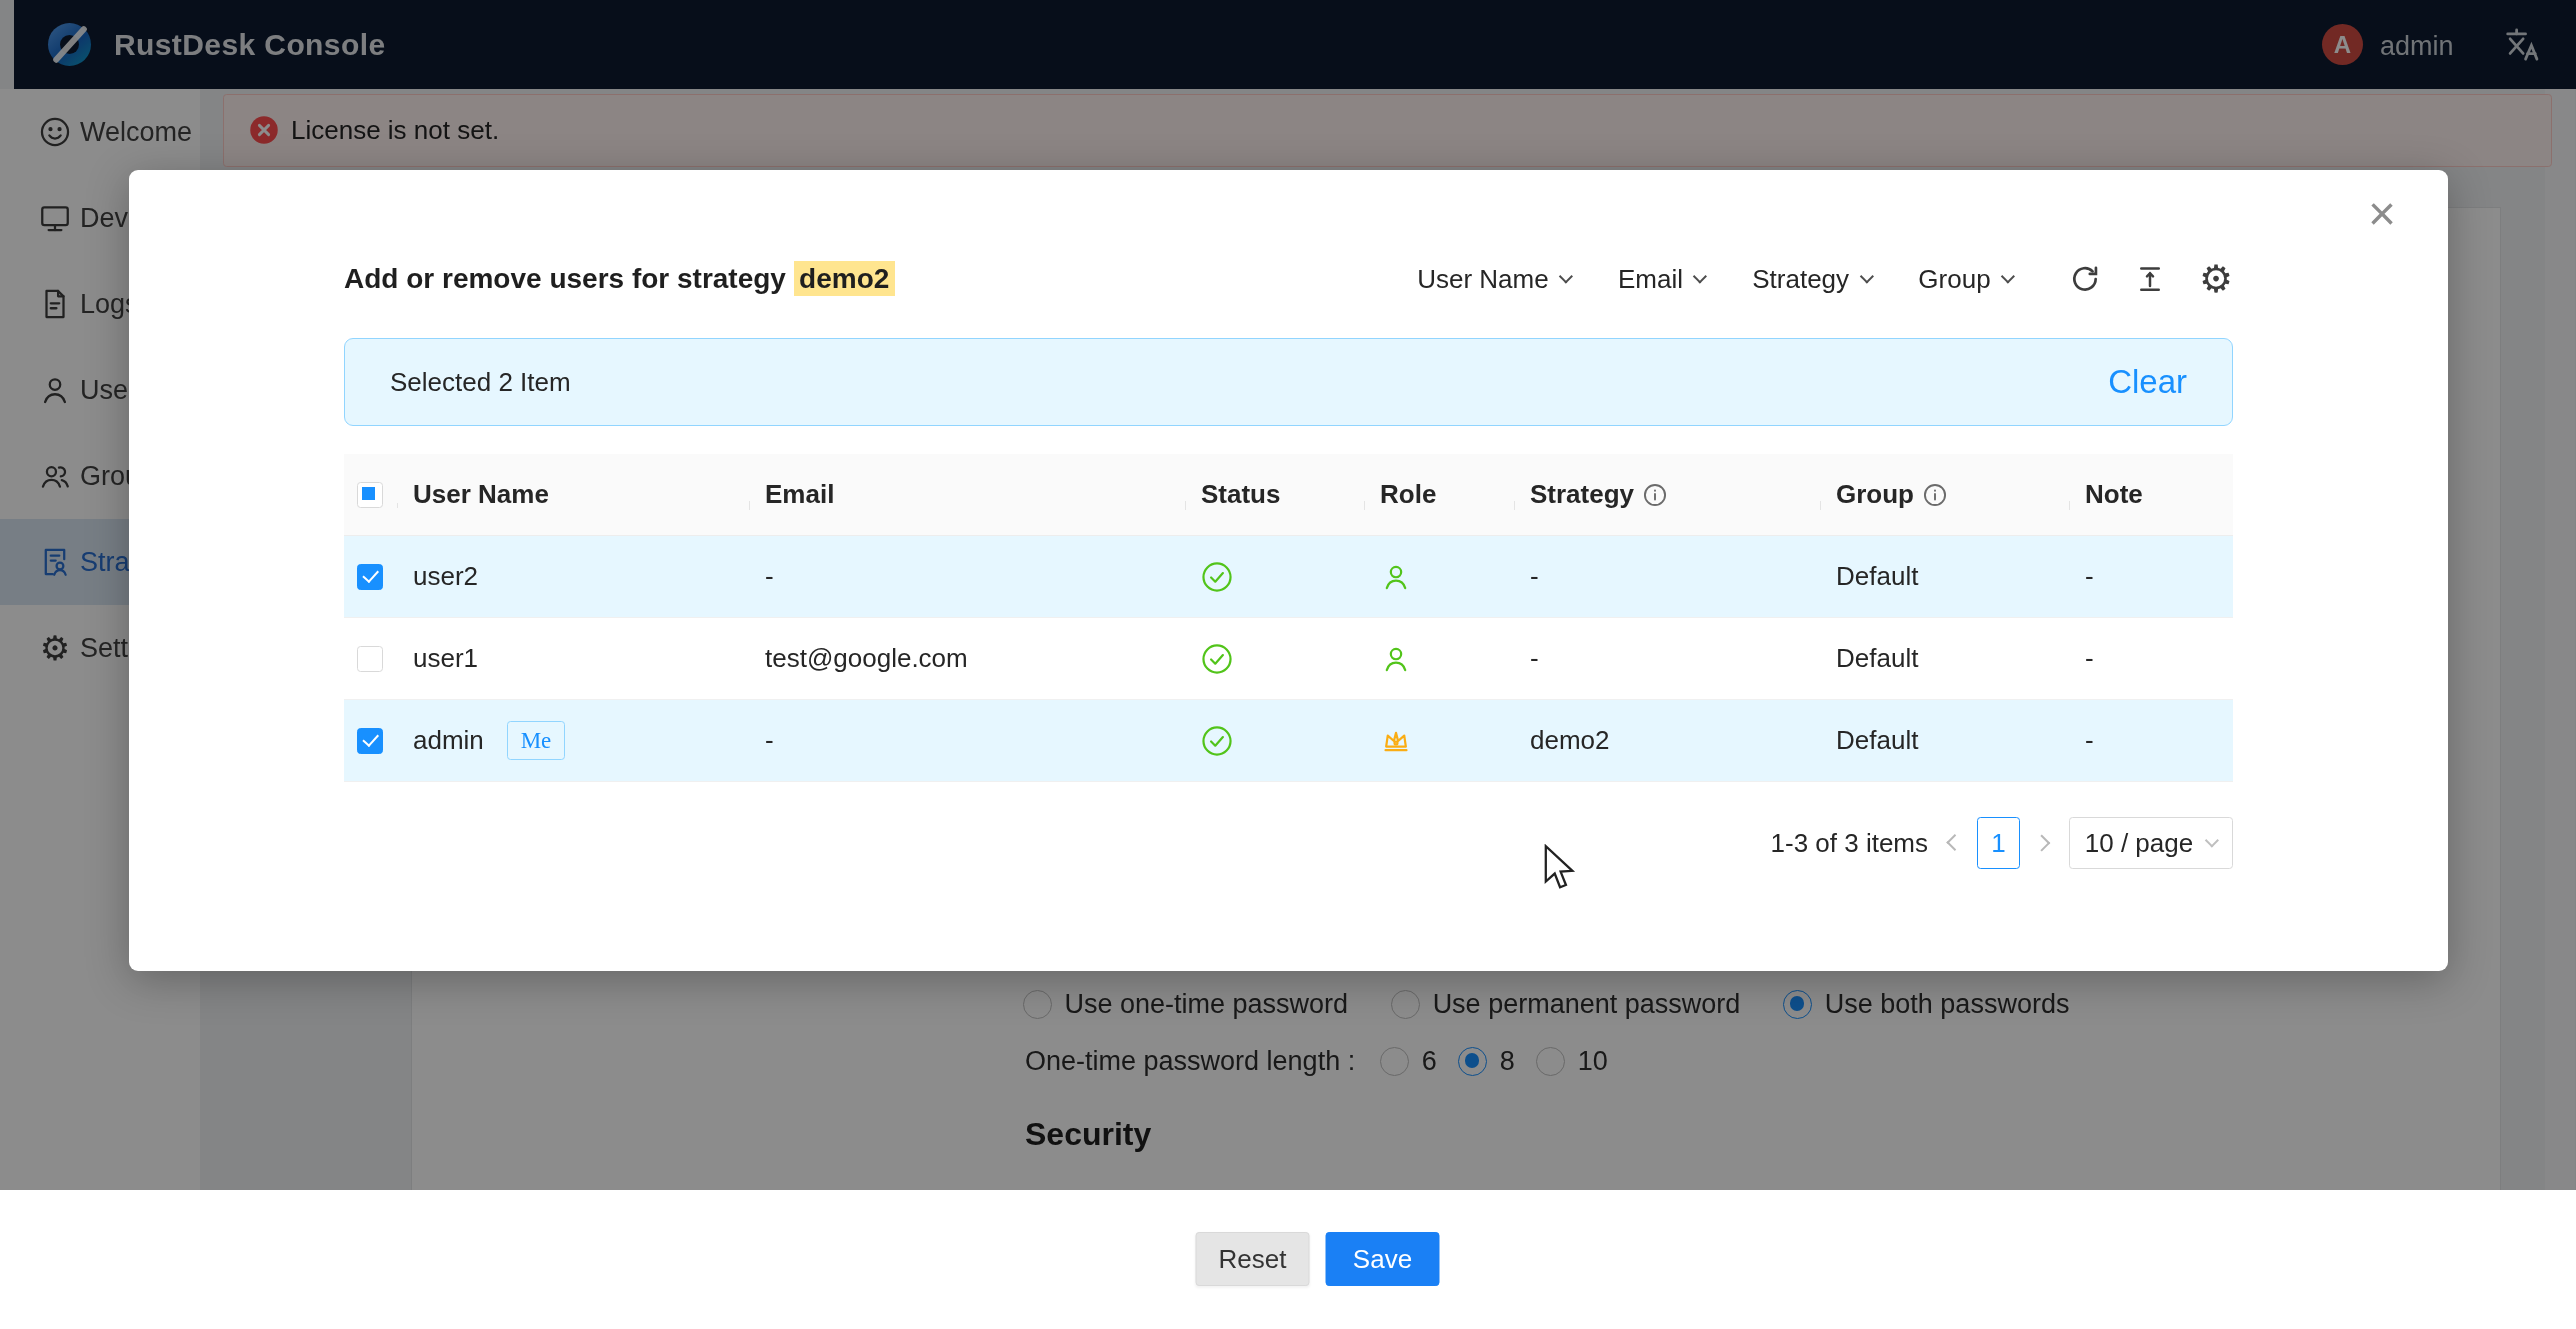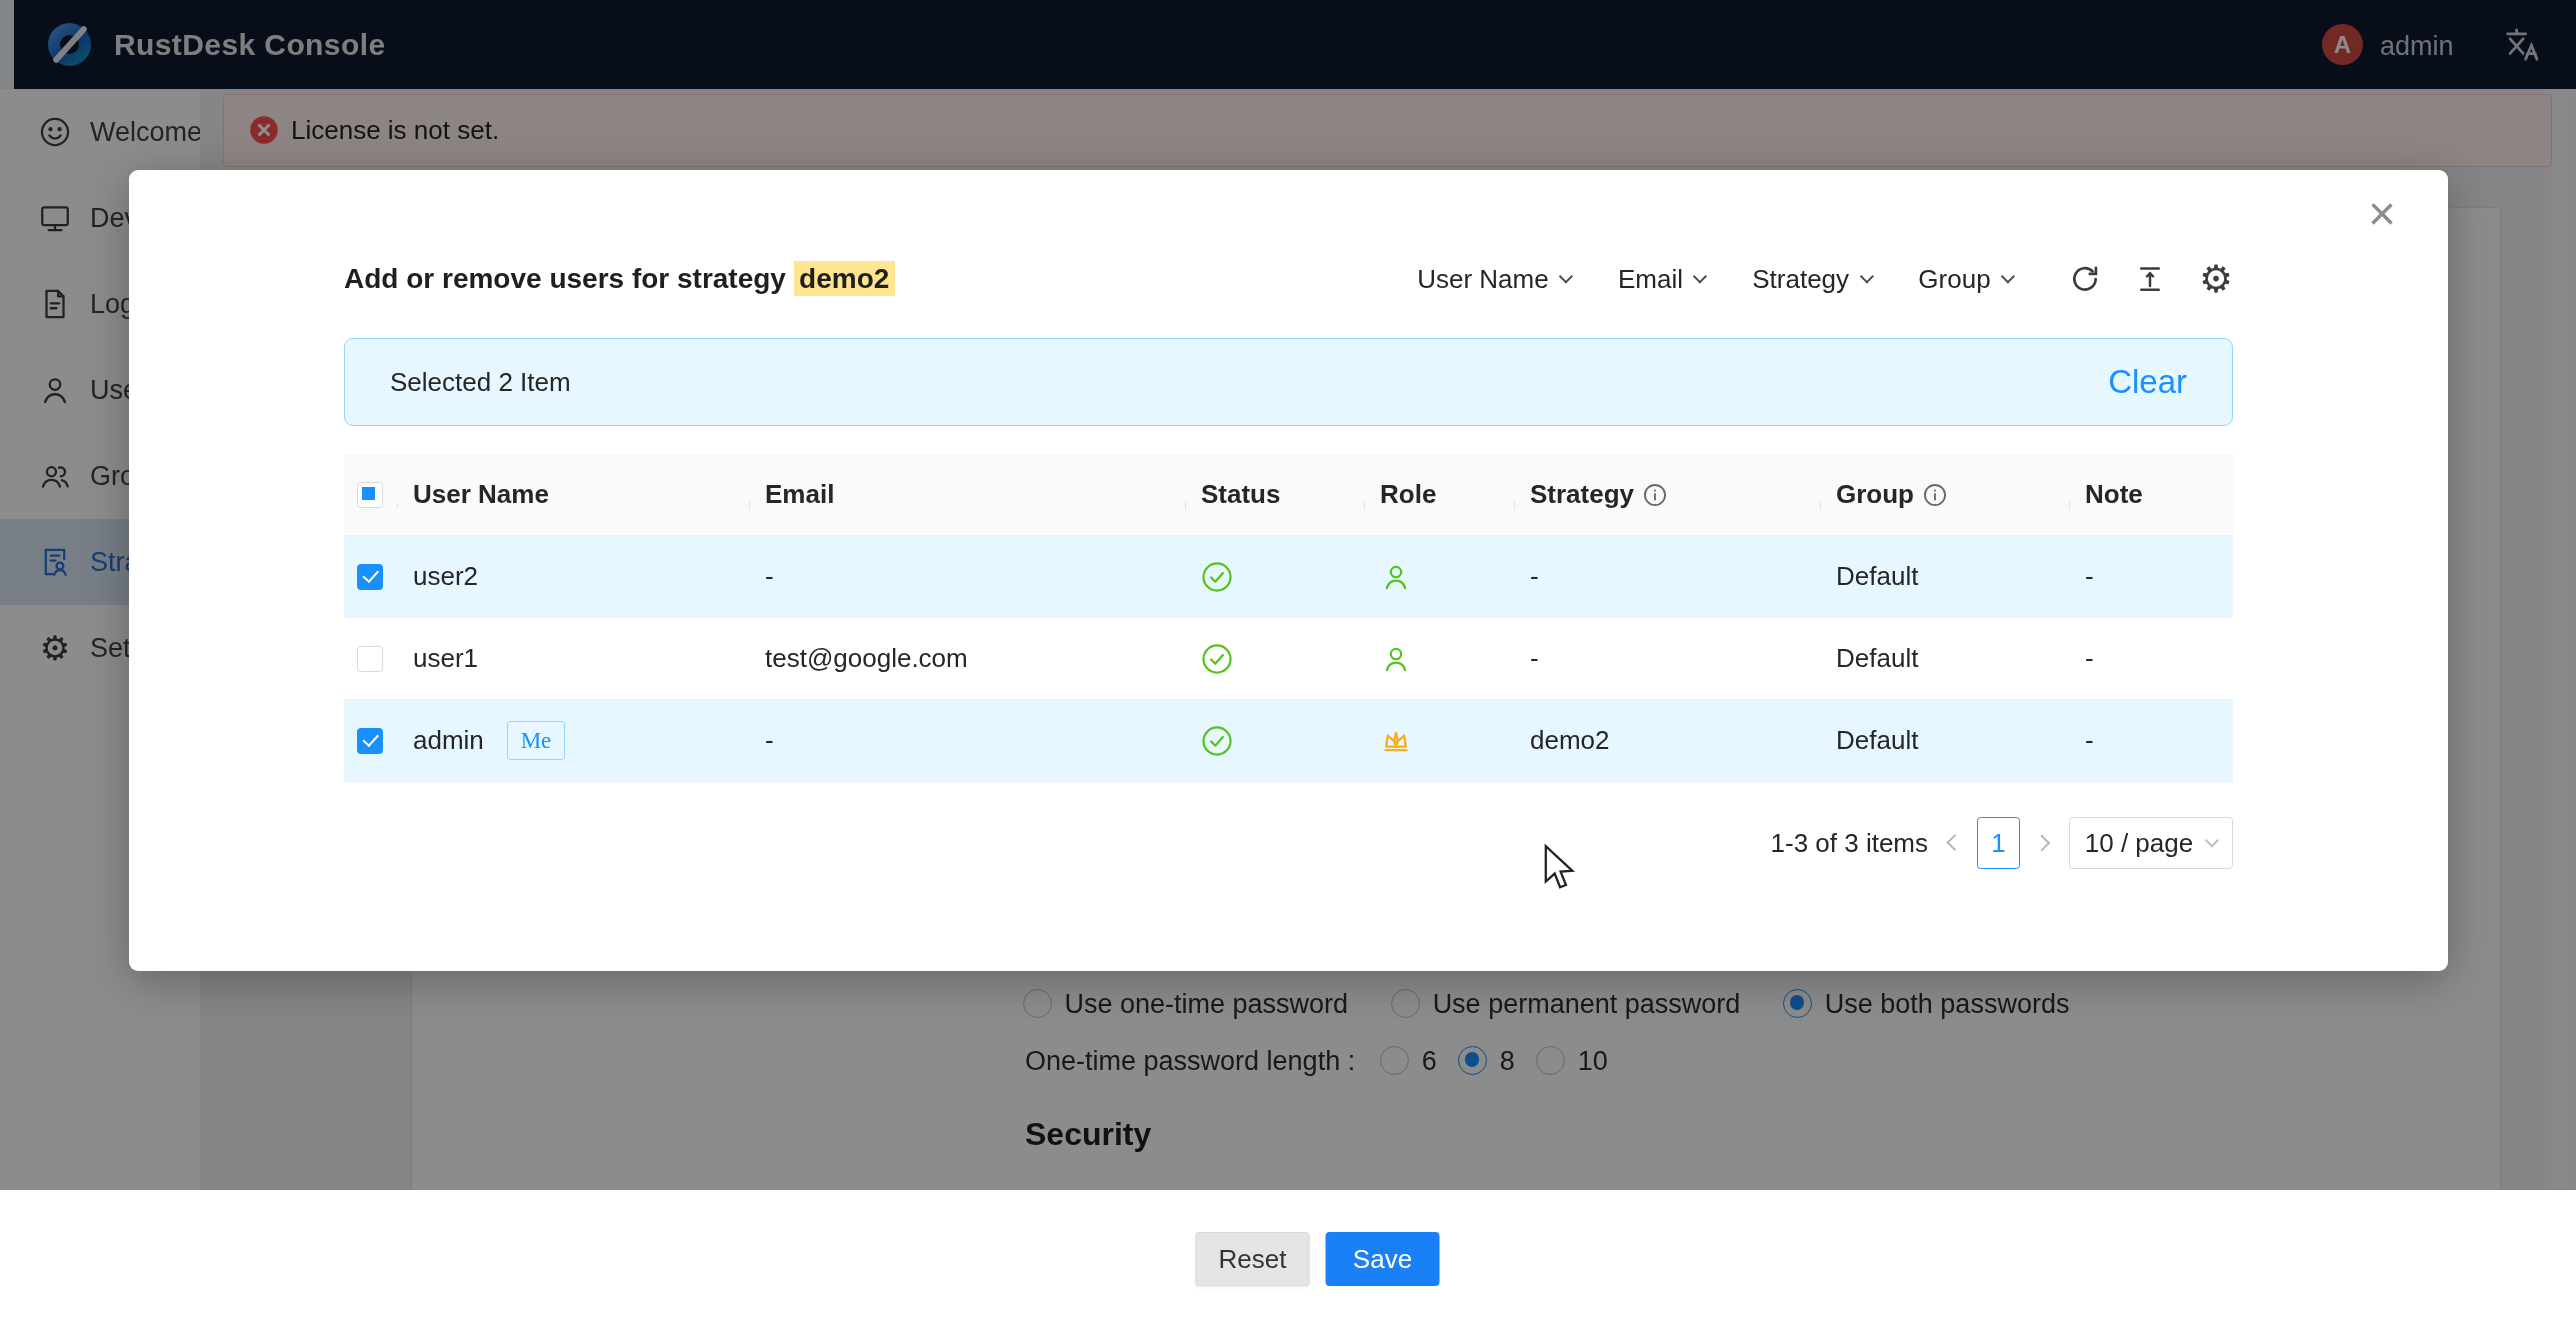--- a/index.html
+++ b/index.html
@@ -14,39 +14,39 @@
   .logo::before { content:""; position:absolute; inset:11.6px; background:#0d1b31; border-radius:50%; }
   .logo::after  { content:""; position:absolute; left:19px; top:-1.8px; width:6.3px; height:47px; background:rgba(255,255,255,.9); transform:rotate(42deg); border-radius:2.7px; }
   .app-title { position:absolute; left:100px; top:28px; font-size:30px; font-weight:600; color:#e3e6ea; letter-spacing:0.4px; }
   .avatar { position:absolute; left:2308px; top:24px; width:41px; height:41px; border-radius:50%; background:#cf4b42; color:#fff;
             display:flex; align-items:center; justify-content:center; font-size:24px; font-weight:600; }
   .username { position:absolute; left:2366px; top:31px; font-size:27px; color:#ccd1d8; }
   .lang-btn { position:absolute; left:2488px; top:25px; color:#d2d7dd; }
 
   
   .sidebar { position:absolute; left:0; top:89px; width:200px; height:1240px; background:#ffffff; z-index:1; }
-  .side-item { height:86px; display:flex; align-items:center; padding-left:38px; gap:18px; color:#434343; font-size:27px; white-space:nowrap; cursor:pointer; }
+  .side-item { height:86px; display:flex; align-items:center; padding-left:38px; gap:8px; color:#434343; font-size:27px; white-space:nowrap; cursor:pointer; }
   .side-item .sicon { width:34px; height:34px; flex:0 0 34px; color:#3d3d3d; }
   .side-item.selected { background:#d9e6f3; color:#2a6fd0; }
   .side-item.selected .sicon { color:#2a6fd0; }
   .gear-glyph { font-size:34px; line-height:34px; width:34px; text-align:center; }
 
   
   .underlay { position:absolute; left:200px; top:89px; width:2376px; height:1240px; background:#f0f2f5; z-index:1; }
   .scroll-strip { position:absolute; left:2345px; top:0; width:30px; height:1240px; background:#f7f8f9; }
   .content-card { position:absolute; left:211px; top:118px; width:2090px; height:1072px; background:#ffffff; border:0.9px solid #e3e5e8; }
   .license { position:absolute; left:23px; top:4.5px; width:2329px; height:73px; background:#fff2f0; border:0.9px solid #ffccc7; border-radius:3.6px;
              display:flex; align-items:center; padding-left:25px; gap:12px; }
   .license-text { font-size:26px; color:#262626; }
 
   .ptype-label { position:absolute; left:825px; top:852px; font-size:27px; color:#3d3d3d; }
   .radio-row { position:absolute; display:flex; align-items:center; }
   .radio-row.row1 { left:823px; top:900px; }
   .radio-row.row2 { left:825px; top:957px; }
-  .radio-group { display:flex; gap:12.5px; margin-right:43px; }
+  .radio-group { display:flex; align-items:center; gap:12.5px; margin-right:43px; }
   .radio { position:relative; width:29px; height:29px; border:1.8px solid #bfbfbf; border-radius:50%; background:#fff; flex:0 0 29px; }
   .radio.on { border-color:#1890ff; }
   .radio.on::after { content:""; position:absolute; left:5.4px; top:5.4px; width:14.3px; height:14.3px; border-radius:50%; background:#1890ff; }
   .radio-label { font-size:27px; color:#2f2f2f; }
   .inline-label { font-size:27px; color:#2f2f2f; margin-right:25px; }
   .security-h { position:absolute; left:825px; top:1027px; font-size:32px; font-weight:700; color:#1f1f1f; }
 
   
   .mask { position:absolute; inset:0; background:rgba(0,0,0,0.45); z-index:10; }
 

